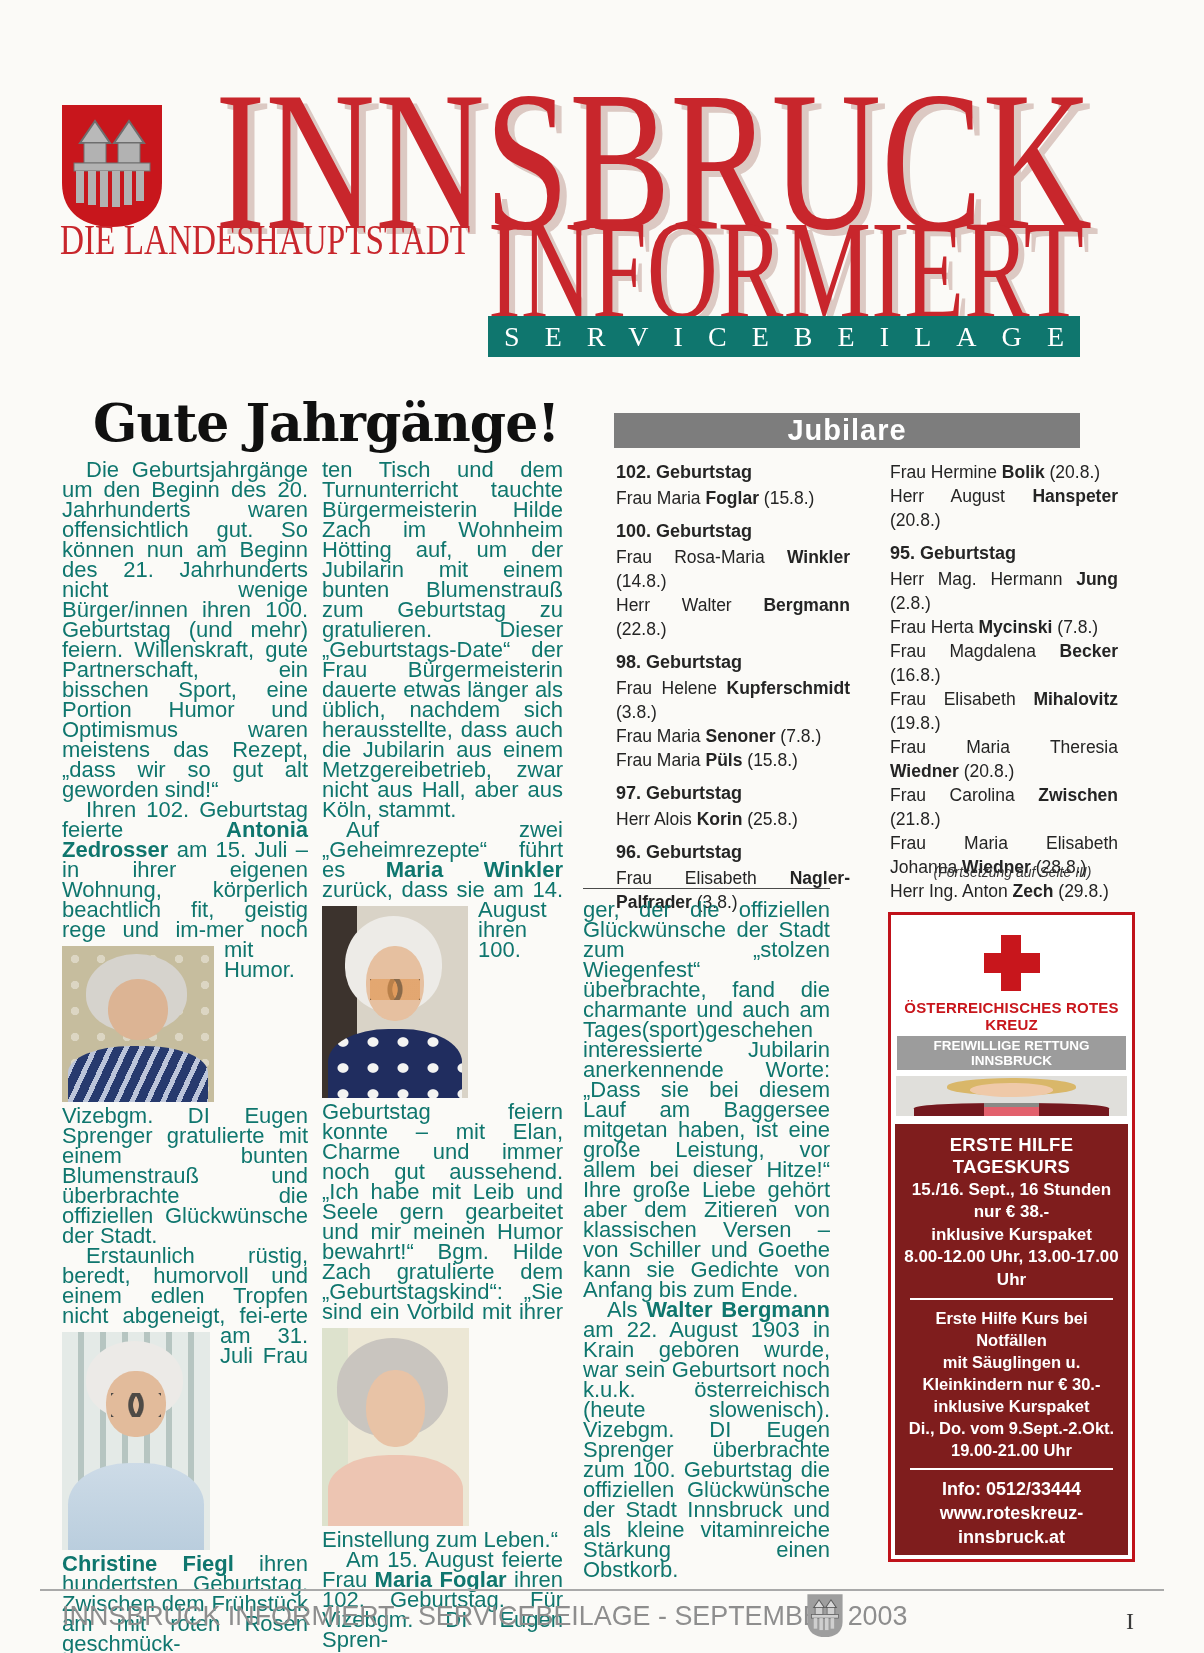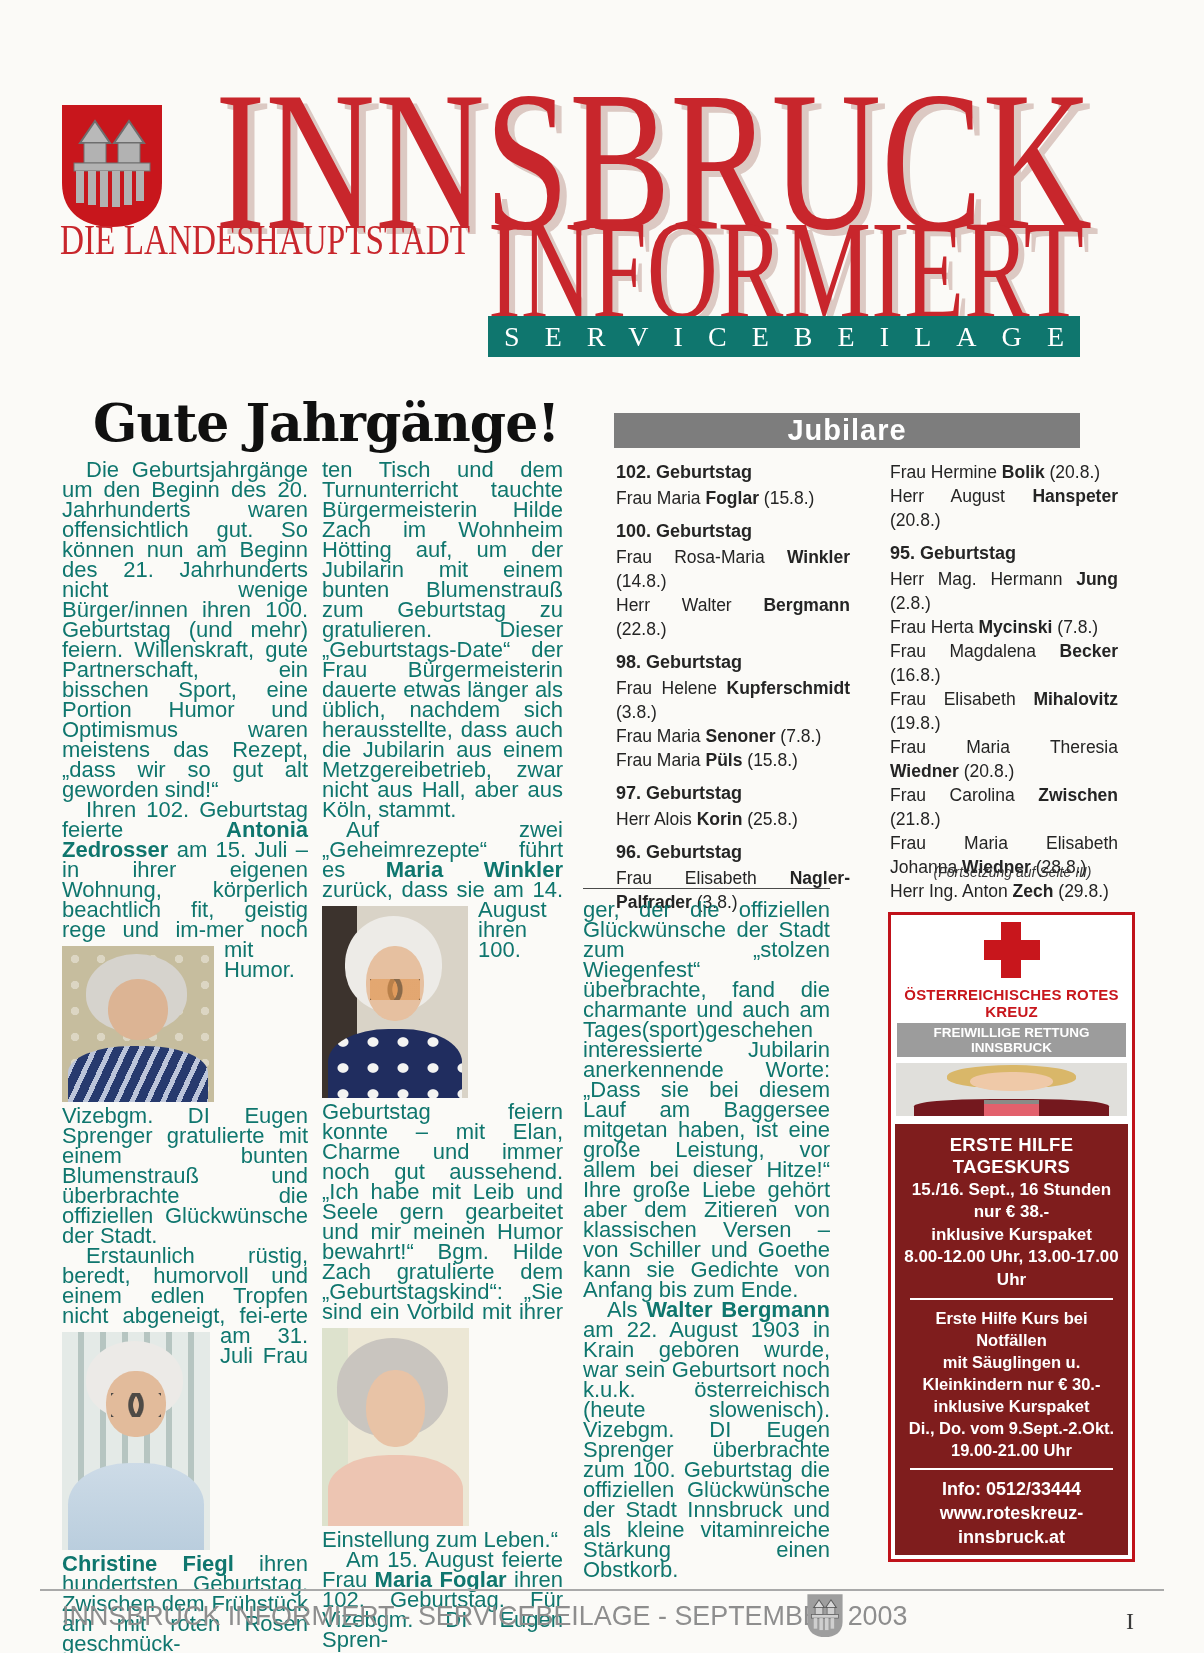--- a/index.html
+++ b/index.html
@@ -59,21 +59,21 @@
   .jub-group{margin-bottom:9px;}
   .jub-age{font-weight:bold;font-size:18px;line-height:24px;margin:8px 0 2px;}
   .jub-group:first-child .jub-age{margin-top:0;}
   .jub-item{font-size:17.5px;line-height:24px;text-align:justify;}
   .continuation{position:absolute;left:890px;top:864px;width:245px;text-align:center;
                 font-style:italic;font-size:14px;color:#333;}
 
   
   .ad{position:absolute;left:888px;top:912px;width:247px;height:650px;box-sizing:border-box;
       border:3px solid #c0121a;background:#fff;display:flex;flex-direction:column;}
-  .ad-top{padding:7px 6px 0;text-align:center;}
+  .ad-top{padding:20px 6px 0;text-align:center;}
   .cross{width:56px;height:56px;margin:0 auto 8px;
      background:linear-gradient(#c8161c,#c8161c) center/100% 36% no-repeat,
                 linear-gradient(#c8161c,#c8161c) center/36% 100% no-repeat;}
   .ad-org{font-size:15px;font-weight:bold;color:#c8161c;letter-spacing:.2px;}
   .ad-sub{display:inline-block;background:#9c9c9c;color:#fff;font-weight:bold;font-size:13.5px;
           padding:2px 7px;margin-top:3px;}
   .boy{position:relative;overflow:hidden;height:215px;margin:6px 5px 0;background:#e0dfdb;}
   .boy .ph-hair{left:22%;top:4%;width:56%;height:44%;border-radius:50% 50% 42% 42%;background:#d9b769;}
   .boy .ph-face{left:32%;top:18%;width:36%;height:36%;border-radius:48%;background:#efc9a8;}
   .boy .ph-torso{left:8%;bottom:-2%;width:84%;height:34%;border-radius:40% 40% 0 0;background:#74181e;}

